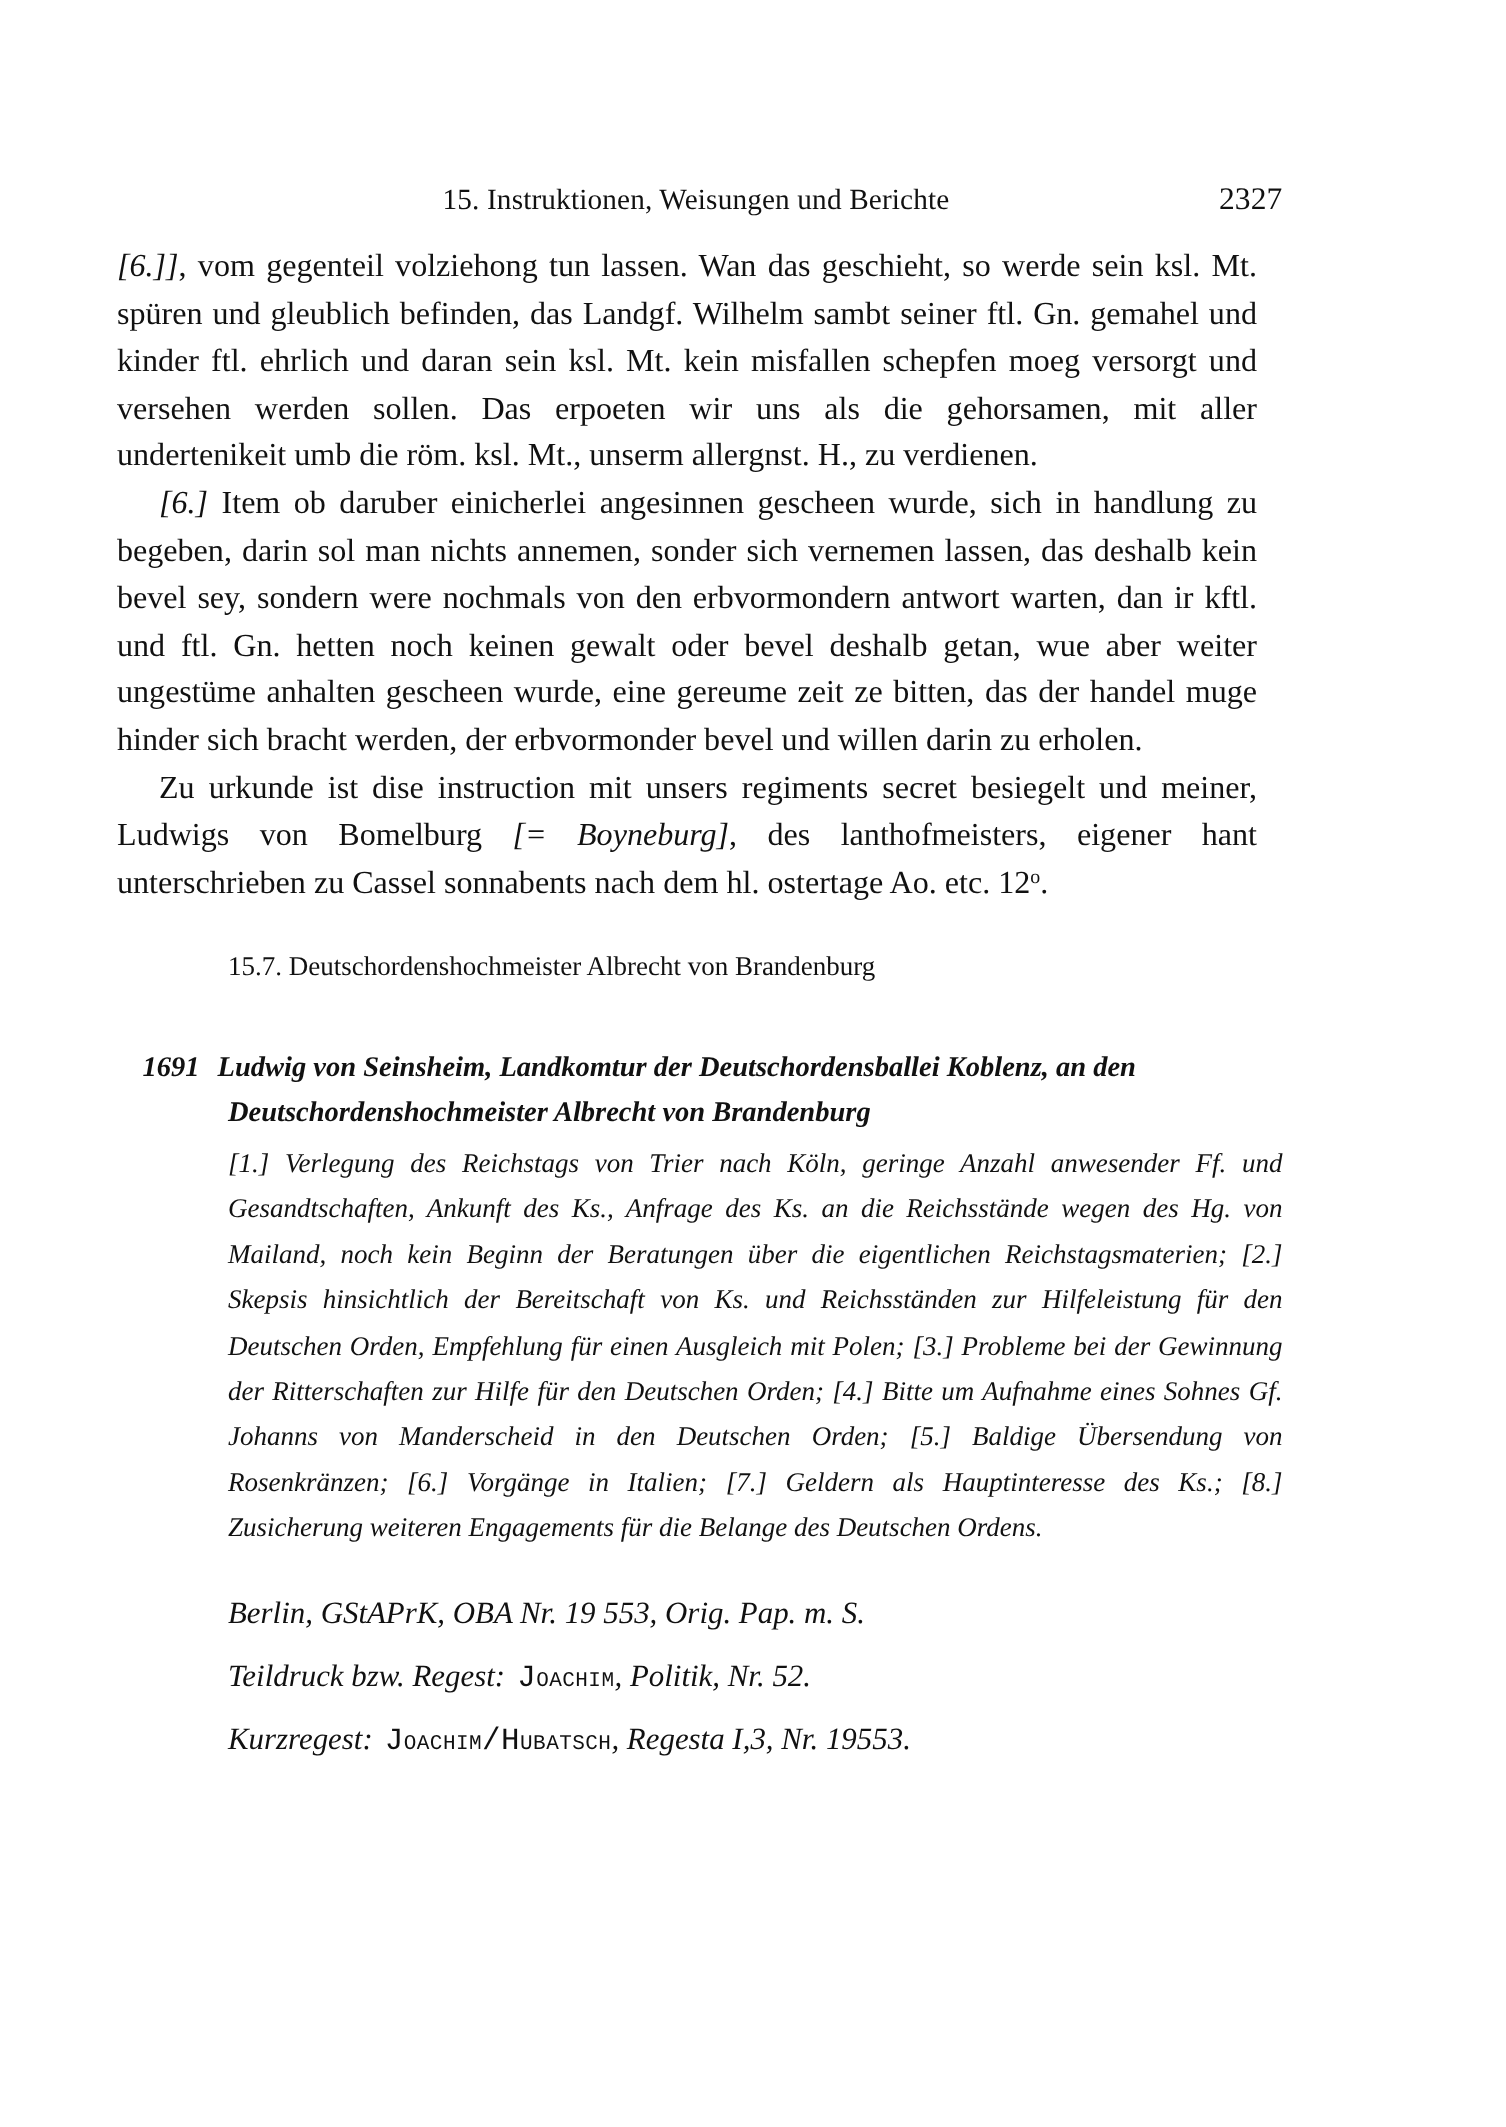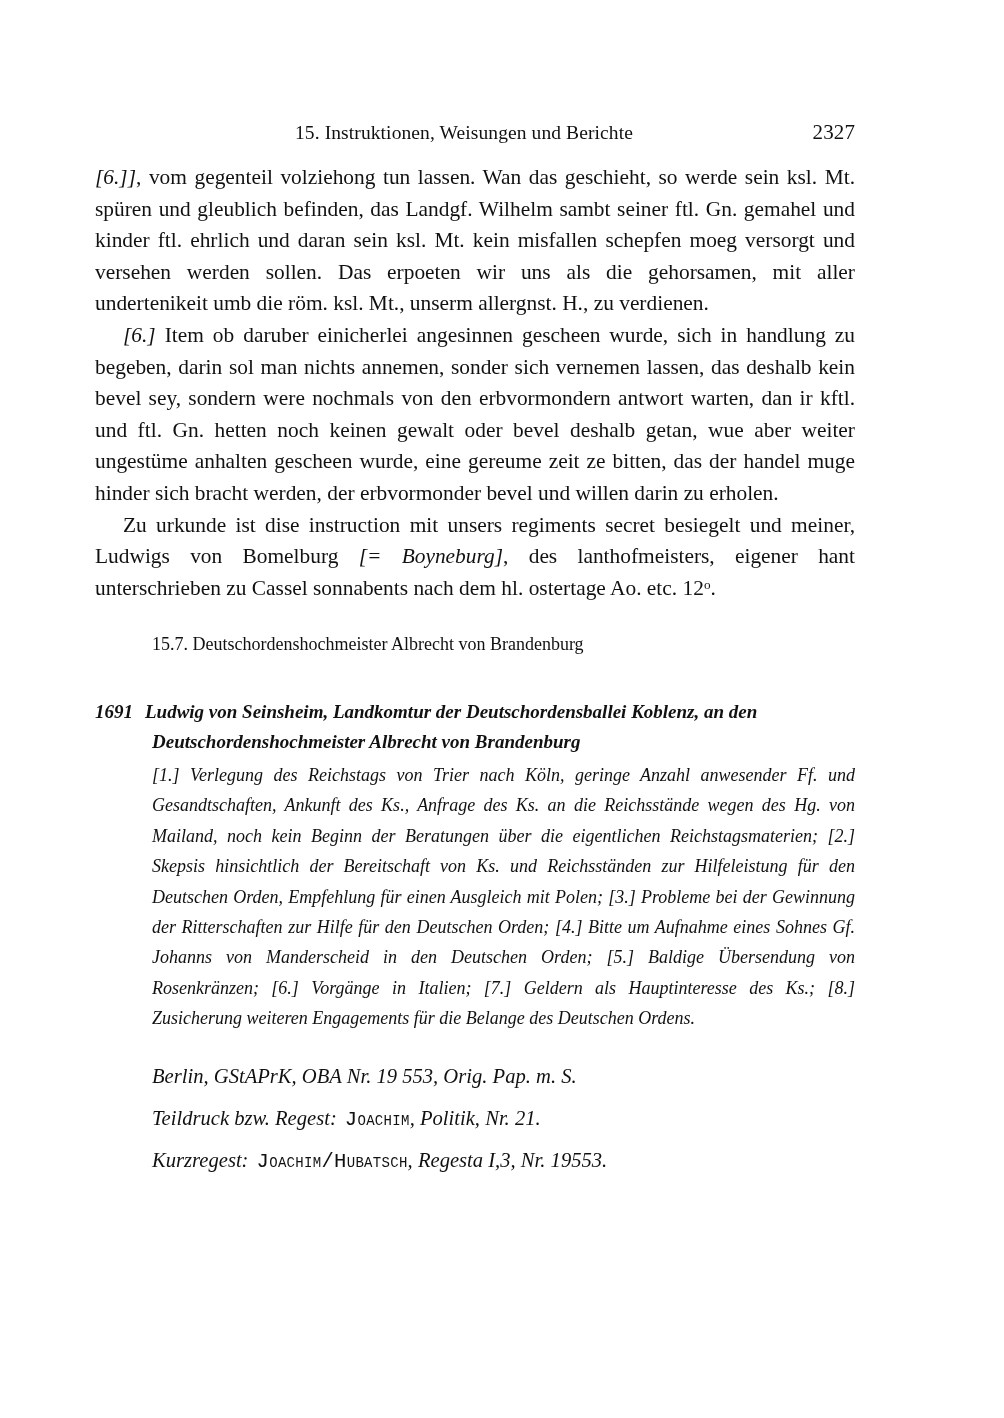--- a/index.html
+++ b/index.html
@@ -44,21 +44,21 @@
     white-space: nowrap;
   }
   .running-head .rh-folio {
     font-size: 21px;
     white-space: nowrap;
   }
 
   
   .textblock {
     position: absolute;
-    left: 95px;
+    left: 78px;
     top: 120px;
     width: 760px;
   }
 
   p.para {
     margin: 0;
     font-size: 21.4px;
     line-height: 31.6px;
     text-align: justify;
     text-justify: inter-word;
@@ -167,19 +167,19 @@
     <p class="doc-title"><span class="doc-number">1691</span><span>Ludwig von Seinsheim, Landkomtur der Deutschordensballei Koblenz, an den Deutschordenshochmeister Albrecht von Brandenburg</span></p>
   </div>
 
   <p class="regest">[1.] Verlegung des Reichstags von Trier nach Köln, geringe Anzahl anwesender Ff. und Gesandtschaften, Ankunft des Ks., Anfrage des Ks. an die Reichsstände wegen des Hg. von Mailand, noch kein Beginn der Beratungen über die eigentlichen Reichstagsmaterien; [2.] Skepsis hinsichtlich der Bereitschaft von Ks. und Reichsständen zur Hilfeleistung für den Deutschen Orden, Empfehlung für einen Ausgleich mit Polen; [3.] Probleme bei der Gewinnung der Ritterschaften zur Hilfe für den Deutschen Orden; [4.] Bitte um Aufnahme eines Sohnes Gf. Johanns von Manderscheid in den Deutschen Orden; [5.] Baldige Übersendung von Rosenkränzen; [6.] Vorgänge in Italien; [7.] Geldern als Hauptinteresse des Ks.; [8.] Zusicherung weiteren Engagements für die Belange des Deutschen Ordens.</p>
 
   <div class="meta-list">
 
 
     <p class="meta-line">Berlin, GStAPrK, OBA Nr. 19 553, Orig. Pap. m. S.</p>
 
-    <p class="meta-line"><span>Teildruck bzw. Regest:</span><span class="thin"></span> <span class="sc">Joachim</span><span>, Politik, Nr. 21.</span></p>
+    <p class="meta-line"><span>Teildruck bzw. Regest:</span><span class="thin"></span> <span class="sc">Joachim</span><span>, Politik, Nr. 52.</span></p>
 
     <p class="meta-line"><span>Kurzregest:</span><span class="thin"></span> <span class="sc">Joachim/Hubatsch</span><span>, Regesta I,3, Nr. 19553.</span></p>
 
   </div>
 
 </div>
 
 </body></html>

